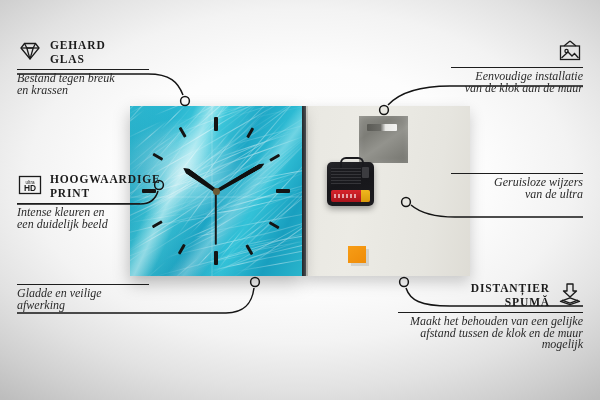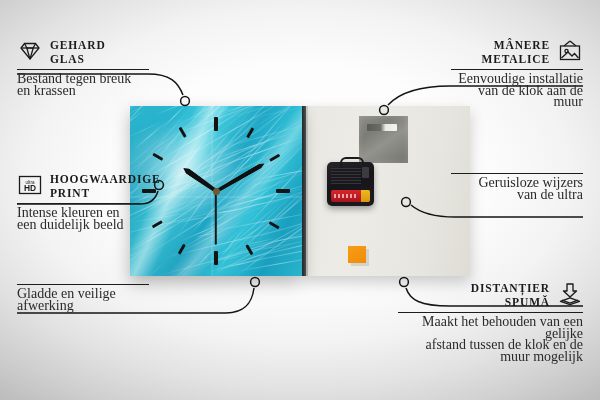--- a/index.html
+++ b/index.html
@@ -116,21 +116,21 @@
 
   
   .co{position:absolute;}
   .co .head{display:flex;align-items:flex-start;gap:7px;}
   .co .ttl{
     font-size:11.5px;font-weight:700;letter-spacing:.85px;color:#1b1b1b;
     line-height:14px;text-transform:uppercase;white-space:pre-line;
   }
   .co .rule{height:1.15px;background:#1d1d1d;margin-top:3px;}
   .co .desc{
-    font-size:14px;color:#2a2a2a;line-height:11.6px;margin-top:3px;white-space:pre-line;
+    font-size:12px;color:#2a2a2a;line-height:11.6px;margin-top:3px;white-space:pre-line;font-style:italic;
   }
   .co.right .head{flex-direction:row;justify-content:flex-end;}
   .co.right .ttl{text-align:right;}
   .co.right .desc{text-align:right;}
   .ico{flex:0 0 auto;width:26px;height:26px;display:block;}
   .ico svg{display:block;width:26px;height:26px;}
 
   .lead{position:absolute;left:0;top:0;width:600px;height:400px;pointer-events:none;}
   .lead path{fill:none;stroke:#141414;stroke-width:1.5;}
   .lead circle{fill:none;stroke:#141414;stroke-width:1.5;}
@@ -408,22 +408,20 @@
 een duidelijk beeld</div>
   </div>
 
   <div class="co left" style="left:17px;top:281px;width:132px;">
     <div class="rule" style="width:132px;"></div>
     <div class="desc">Gladde en veilige afwerking</div>
   </div>
 
   <div class="co right" style="left:451px;top:38px;width:132px;">
     <div class="head">
-      <span class="ttl">MÂNERE
-METALICE</span>
       <span class="ico">
         <svg viewBox="0 0 26 26">
             <g fill="none" stroke="#1b1b1b" stroke-width="1.3">
           <rect x="3.5" y="8" width="19" height="13.5"></rect>
           <path d="M13 3 L19 8"></path>
               <path d="M13 3 L7 8"></path>
           <circle cx="9.5" cy="13" r="1.6"></circle>
           <path d="M4.5 20 L11 14 L15 18 L17.5 15.5 L21.5 20"></path>
             </g>
           </svg>

